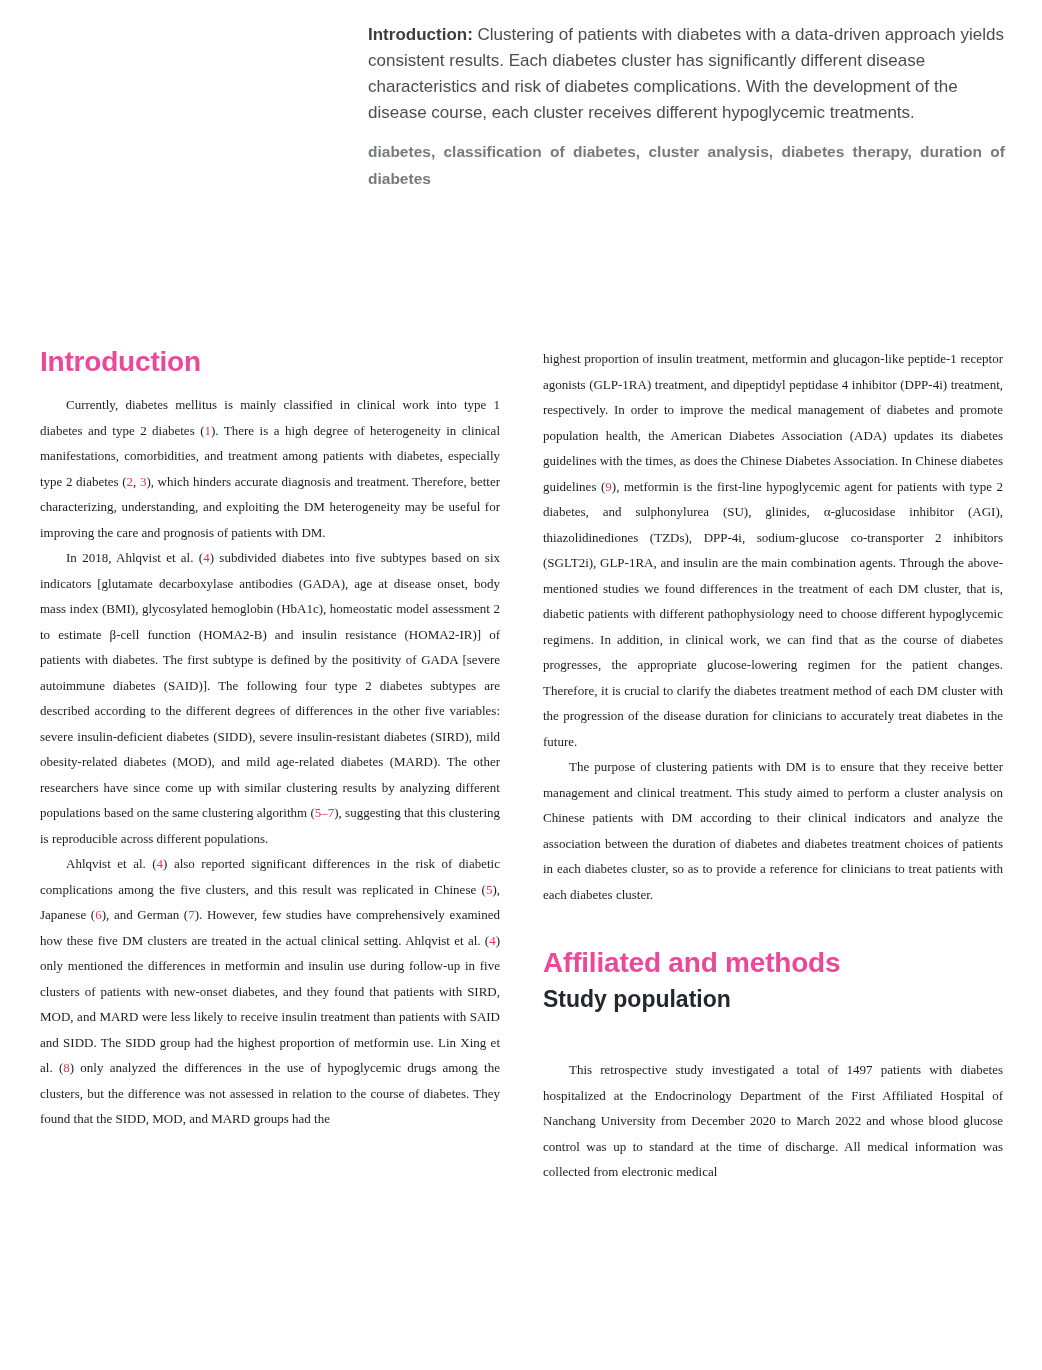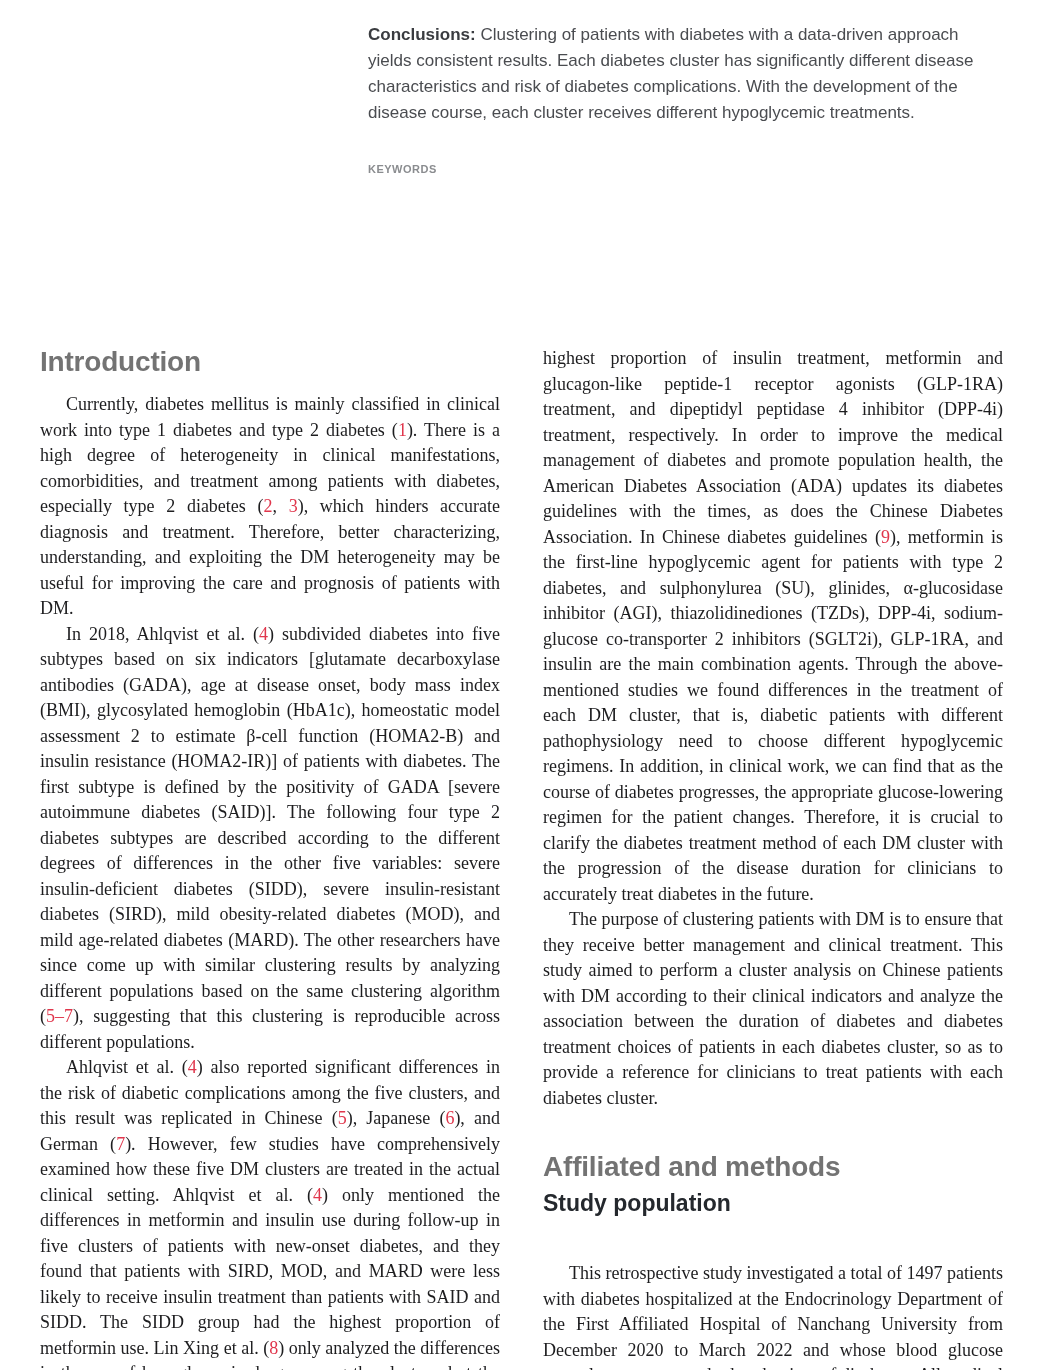--- a/index.html
+++ b/index.html
@@ -55,52 +55,52 @@
     gap: 43px;
   }
   .col { width: 460px; }
 
   .h-red {
     margin: 0 0 14px 0;
     font-family: "Liberation Sans", sans-serif;
     font-size: 28px;
     font-weight: bold;
     letter-spacing: -0.2px;
-    color: #737373;
+    color: #ec4899;
   }
   .h-methods { margin: 40px 0 0 0; }
   .h-sub {
     margin: 7px 0 0 0;
     font-family: "Liberation Sans", sans-serif;
     font-size: 23px;
     font-weight: bold;
     color: #24282d;
   }
 
   .body {
     margin: 0;
     font-family: "Liberation Serif", serif;
-    font-size: 18px;
+    font-size: 13px;
     line-height: 25.5px;
     color: #1d1d1f;
     text-align: justify;
   }
   .indent { text-indent: 26px; }
   .study { margin-top: 44px; }
 
   .ref { color: #e0364c; }
 </style>
 </head>
 <body>
 
 <div class="page">
 
   <section class="abstract">
-    <p class="conclusions"><strong>Conclusions:</strong><span> Clustering of patients with diabetes with a data-driven approach yields consistent results. Each diabetes cluster has significantly different disease characteristics and risk of diabetes complications. With the development of the disease course, each cluster receives different hypoglycemic treatments.</span></p>
-    <div class="kw-label">KEYWORDS</div>
+    <p class="conclusions"><strong>Introduction:</strong><span> Clustering of patients with diabetes with a data-driven approach yields consistent results. Each diabetes cluster has significantly different disease characteristics and risk of diabetes complications. With the development of the disease course, each cluster receives different hypoglycemic treatments.</span></p>
+    <p class="kw">diabetes, classification of diabetes, cluster analysis, diabetes therapy, duration of diabetes</p>
   </section>
 
   <div class="columns">
 
     <div class="col">
       <h1 class="h-red">Introduction</h1>
       <p class="body indent">Currently, diabetes mellitus is mainly classified in clinical work into type 1 diabetes and type 2 diabetes (<span class="ref">1</span>). There is a high degree of heterogeneity in clinical manifestations, comorbidities, and treatment among patients with diabetes, especially type 2 diabetes (<span class="ref">2</span>, <span class="ref">3</span>), which hinders accurate diagnosis and treatment. Therefore, better characterizing, understanding, and exploiting the DM heterogeneity may be useful for improving the care and prognosis of patients with DM.</p>
       <p class="body indent">In 2018, Ahlqvist et al. (<span class="ref">4</span>) subdivided diabetes into five subtypes based on six indicators [glutamate decarboxylase antibodies (GADA), age at disease onset, body mass index (BMI), glycosylated hemoglobin (HbA1c), homeostatic model assessment 2 to estimate β-cell function (HOMA2-B) and insulin resistance (HOMA2-IR)] of patients with diabetes. The first subtype is defined by the positivity of GADA [severe autoimmune diabetes (SAID)]. The following four type 2 diabetes subtypes are described according to the different degrees of differences in the other five variables: severe insulin-deficient diabetes (SIDD), severe insulin-resistant diabetes (SIRD), mild obesity-related diabetes (MOD), and mild age-related diabetes (MARD). The other researchers have since come up with similar clustering results by analyzing different populations based on the same clustering algorithm (<span class="ref">5–7</span>), suggesting that this clustering is reproducible across different populations.</p>
       <p class="body indent">Ahlqvist et al. (<span class="ref">4</span>) also reported significant differences in the risk of diabetic complications among the five clusters, and this result was replicated in Chinese (<span class="ref">5</span>), Japanese (<span class="ref">6</span>), and German (<span class="ref">7</span>). However, few studies have comprehensively examined how these five DM clusters are treated in the actual clinical setting. Ahlqvist et al. (<span class="ref">4</span>) only mentioned the differences in metformin and insulin use during follow-up in five clusters of patients with new-onset diabetes, and they found that patients with SIRD, MOD, and MARD were less likely to receive insulin treatment than patients with SAID and SIDD. The SIDD group had the highest proportion of metformin use. Lin Xing et al. (<span class="ref">8</span>) only analyzed the differences in the use of hypoglycemic drugs among the clusters, but the difference was not assessed in relation to the course of diabetes. They found that the SIDD, MOD, and MARD groups had the</p>
     </div>

